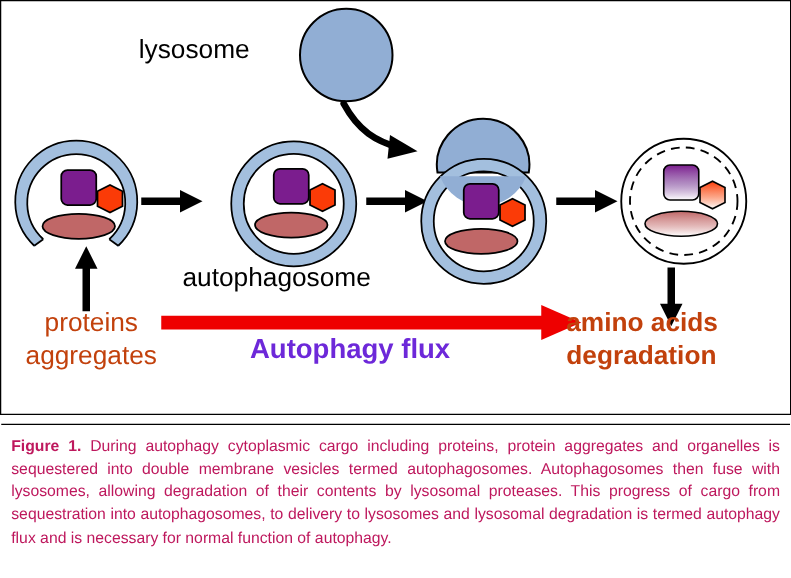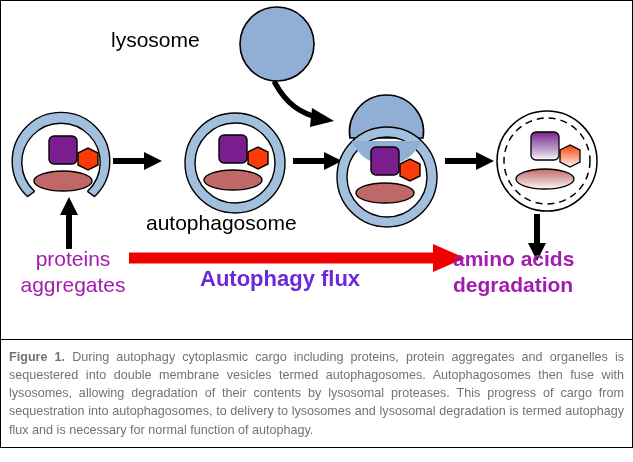--- a/index.html
+++ b/index.html
@@ -12,21 +12,21 @@
     height: 462px;
     font-family: "Liberation Sans", sans-serif;
     color: #000000;
     overflow: hidden;
     position: relative;
   }
 
   #figure-root {
     position: relative;
     width: 633px;
-    height: 448px;
+    height: 332px;
     border: 1px solid #000000;
     box-sizing: border-box;
     background: #ffffff;
   }
 
   
   #diagram-area {
     position: absolute;
     left: 0;
     top: 0;
@@ -52,21 +52,21 @@
     line-height: 1.12;
   }
   #label-lysosome { left: 110px; top: 27px; }
   #label-autophagosome { left: 145px; top: 210px; }
   #label-degradation { left: 466px; top: 76px; }
 
   .stack-label {
     position: absolute;
     font-family: "Liberation Sans", sans-serif;
     font-size: 21px;
-    color: #a21caf;
+    color: #c2410c;
     line-height: 1.26;
     white-space: nowrap;
   }
   #label-inputs { left: 10px; top: 245px; text-align: center; width: 124px; }
   #label-outputs { left: 452px; top: 245px; text-align: left; width: 176px; font-weight: bold; }
   .stack-label span { display: block; }
 
   #label-flux {
     position: absolute;
     left: 199px;
@@ -88,21 +88,21 @@
     background: #000000;
   }
   #caption {
     position: absolute;
     left: 8px;
     top: 347px;
     width: 615px;
     font-family: "Liberation Sans", sans-serif;
     font-size: 12.6px;
     line-height: 1.44;
-    color: #737373;
+    color: #be185d;
     text-align: justify;
   }
   #caption b { font-weight: bold; }
 </style>
 </head>
 <body>
 
 <div id="figure-root">
 
   <div id="diagram-area">

